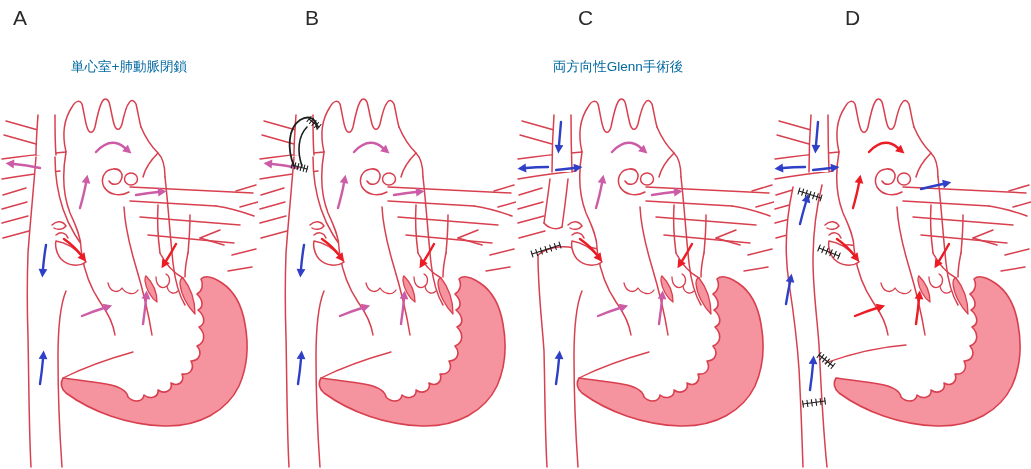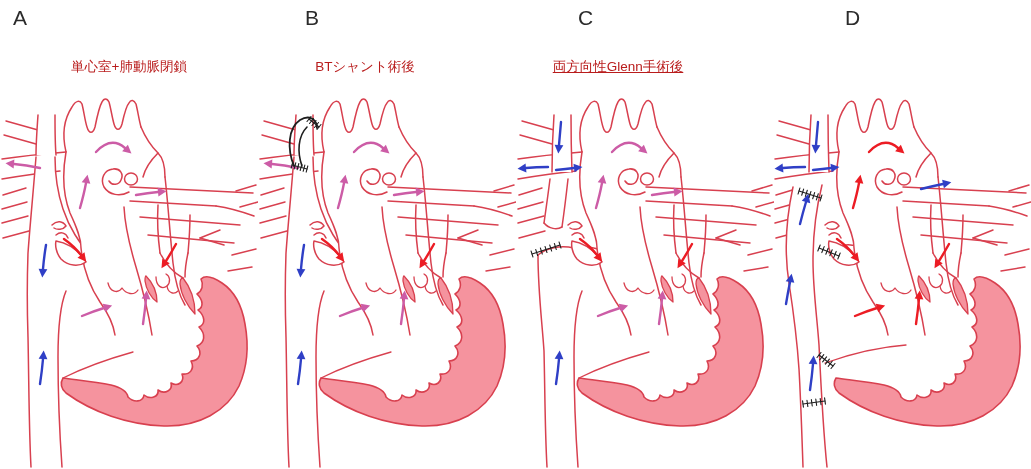--- a/index.html
+++ b/index.html
@@ -14,24 +14,24 @@
   .panel:nth-child(4){left:773px;}
   .panel-letter{
     position:absolute;top:6px;font-size:21px;color:#2b2b2b;letter-spacing:.5px;
   }
   .panel:nth-child(1) .panel-letter{left:13px;}
   .panel:nth-child(2) .panel-letter{left:47px;}
   .panel:nth-child(3) .panel-letter{left:62px;}
   .panel:nth-child(4) .panel-letter{left:72px;}
   .panel-title{
     position:absolute;top:58px;width:100%;text-align:center;
-    font-size:13.5px;color:#b91c1c;white-space:nowrap;
+    font-size:13.5px;color:#0369a1;white-space:nowrap;
   }
   .panel:nth-child(2) .panel-title{transform:translateX(-22px);}
-  .panel:nth-child(3) .panel-title{transform:translateX(-27px);text-decoration:underline;}
+  .panel:nth-child(3) .panel-title{transform:translateX(-27px);}
   .panel:nth-child(4) .panel-title{transform:translateX(-12px);}
   svg.heart{position:absolute;left:0;top:95px;}
 </style>
 </head>
 <body>
 
 <div id="figure">
   <div class="panel">
     <div class="panel-letter">A</div>
     <div class="panel-title">単心室+肺動脈閉鎖</div>
@@ -102,21 +102,20 @@
         <path d="M82,221 Q94,216 104,213" fill="none" stroke="#cc5ca6" stroke-width="2.4" stroke-linecap="round" stroke-linejoin="round"></path>
         <polygon points="112.14152342437978,210.55754297268606 105.26433069649192,217.21443565497307 102.73566930350808,208.78556434502693" fill="#cc5ca6"></polygon>
         <path d="M143,229 Q145,215 146,204" fill="none" stroke="#cc5ca6" stroke-width="2.4" stroke-linecap="round" stroke-linejoin="round"></path>
         <polygon points="146.76955384136141,195.53490774502453 150.3819301084579,204.39835728258709 141.6180698915421,203.60164271741291" fill="#cc5ca6"></polygon>
         <path d="M40,289 Q42,276 43,264" fill="none" stroke="#2f3fc6" stroke-width="2.4" stroke-linecap="round" stroke-linejoin="round"></path>
         <polygon points="43.70588657875679,255.52936105491852 47.38480133627747,264.36540011135645 38.61519866372253,263.63459988864355" fill="#2f3fc6"></polygon>
       </svg>
   </div>
   <div class="panel">
     <div class="panel-letter">B</div>
-    <div class="panel-title">BTシャント術後</div>
     <svg class="heart" width="258" height="375" viewBox="0 0 258 375">
         <path d="M3,100 L26,93" fill="none" stroke="#d8404f" stroke-width="1.5" stroke-linecap="round" stroke-linejoin="round"></path>
         <path d="M2,114 L27,107" fill="none" stroke="#d8404f" stroke-width="1.5" stroke-linecap="round" stroke-linejoin="round"></path>
         <path d="M2,128 L28,121" fill="none" stroke="#d8404f" stroke-width="1.5" stroke-linecap="round" stroke-linejoin="round"></path>
         <path d="M3,143 L29,136" fill="none" stroke="#d8404f" stroke-width="1.5" stroke-linecap="round" stroke-linejoin="round"></path>
         <path d="M236,96 L256,90" fill="none" stroke="#d8404f" stroke-width="1.5" stroke-linecap="round" stroke-linejoin="round"></path>
         <path d="M240,112 L258,107" fill="none" stroke="#d8404f" stroke-width="1.5" stroke-linecap="round" stroke-linejoin="round"></path>
         <path d="M6,26 L38,35" fill="none" stroke="#d8404f" stroke-width="1.5" stroke-linecap="round" stroke-linejoin="round"></path>
         <path d="M4,40 L36,49" fill="none" stroke="#d8404f" stroke-width="1.5" stroke-linecap="round" stroke-linejoin="round"></path>
         <path d="M2,64 C22,61 42,59 66,57" fill="none" stroke="#d8404f" stroke-width="1.5" stroke-linecap="round" stroke-linejoin="round"></path>

